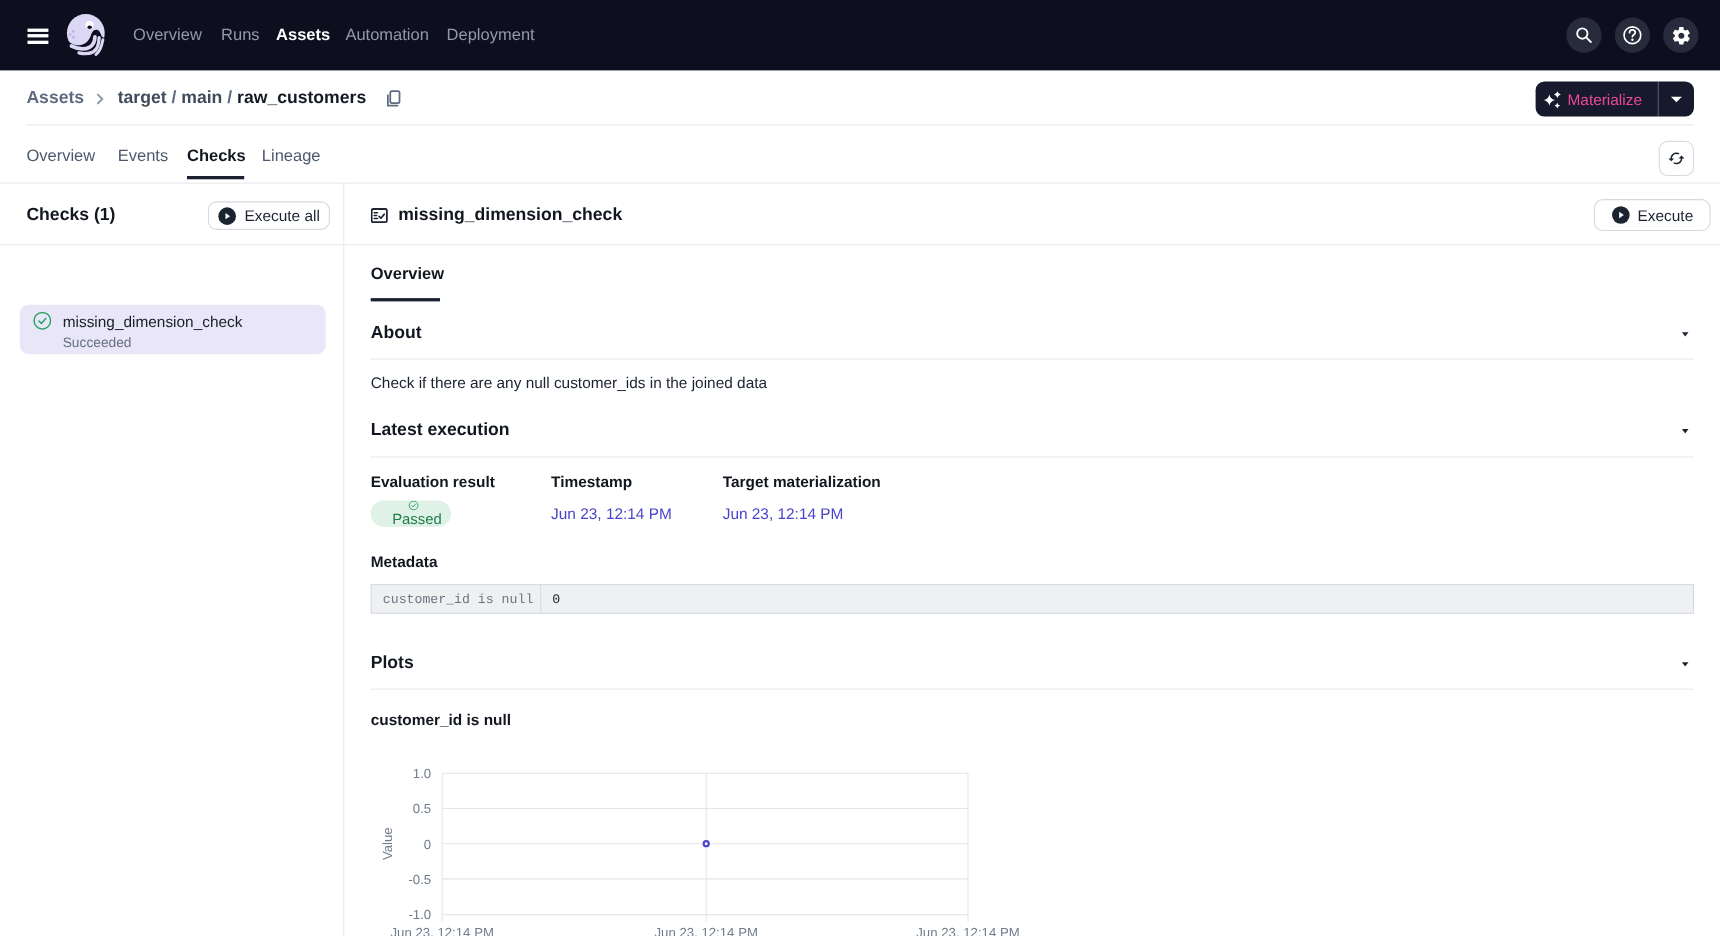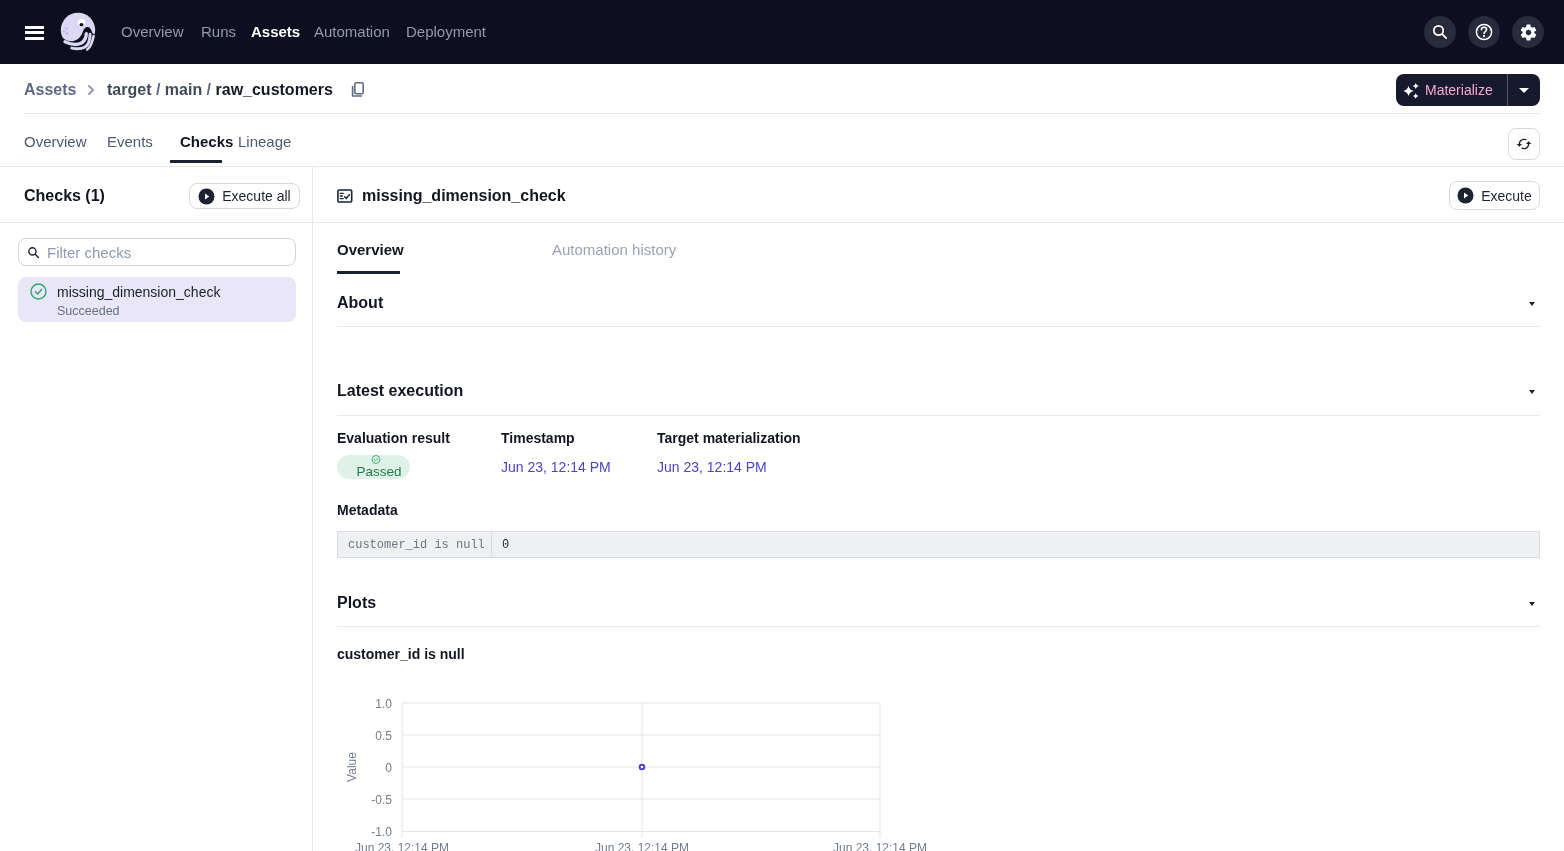--- a/index.html
+++ b/index.html
@@ -11,21 +11,21 @@
 
 #topbar { left:0; top:0; width:1564px; height:64px; background:#0d0f1f; }
 .burger { left:25px; top:25.5px; width:19px; height:15px; }
 .burger div { height:3px; background:#fff; margin-bottom:2.5px; }
 .nav { top:0; height:64px; line-height:64px; font-size:15px; color:#9299ad; }
 .nav.active { color:#fff; font-weight:700; }
 .iconbtn { width:32px; height:32px; border-radius:50%; background:#272b3c; top:16px;
   display:flex; align-items:center; justify-content:center; }
 .crumb { font-size:16px; font-weight:700; }
 #matbtn { left:1396px; top:74px; width:144px; height:32px; background:#161a2c; border-radius:8px;
-  display:flex; align-items:center; color:#f9a8d4; font-size:14px; }
+  display:flex; align-items:center; color:#ec4899; font-size:14px; }
 #matbtn .divider { width:1px; height:32px; background:rgba(255,255,255,0.28); margin-left:auto; }
 .caret { width:0; height:0; border-left:5px solid transparent; border-right:5px solid transparent;
   border-top:5.5px solid #fff; }
 
 .hline { background:#e7e9ec; height:1px; }
 
 
 .atab { top:116px; height:52px; line-height:52px; font-size:15px; color:#4c5a6e; }
 .atab.active { color:#11161f; font-weight:700; }
 #refreshbtn { left:1508px; top:128px; width:32px; height:32px; border:1px solid #d4dae1;
@@ -115,77 +115,70 @@
       <path d="M 12.7 13.3 Q 13.19 15.51 15.399999999999999 16 Q 13.19 16.49 12.7 18.7 Q 12.21 16.49 10.0 16 Q 12.21 15.51 12.7 13.3 Z" fill="#fff"></path>
     </svg>
     <span style="margin-left:2px;">Materialize</span>
     <div class="divider"></div>
     <div class="caret" style="margin:0 11px;"></div>
   </div>
   <div class="abs hline" style="left:24px; top:113px; width:1516px;"></div>
 
   <div class="abs atab" style="left:24px;">Overview</div>
   <div class="abs atab" style="left:107px;">Events</div>
-  <div class="abs atab active" style="left:180px;text-align:center;">Checks</div>
+  <div class="abs atab active" style="left:170px;text-align:center;">Checks</div>
   <div class="abs atab" style="left:238px;">Lineage</div>
   <div class="abs" style="left:170px; top:160px; width:52px; height:3px; background:#1b2330;"></div>
   <div class="abs" id="refreshbtn">
     <svg width="16" height="16" viewBox="0 0 24 24">
         <path fill="#1b2330" d="M19 8l-4 4h3c0 3.31-2.69 6-6 6-1.01 0-1.97-.25-2.8-.7l-1.46 1.46C8.97 19.54 10.43 20 12 20c4.42 0 8-3.58 8-8h3l-4-4zM6 12c0-3.31 2.69-6 6-6 1.01 0 1.97.25 2.8.7l1.46-1.46C15.03 4.46 13.57 4 12 4c-4.42 0-8 3.58-8 8H1l4 4 4-4H6z"></path>
       </svg>
   </div>
   <div class="abs hline" style="left:0px; top:166px; width:1564px;"></div>
 
   <div class="abs" id="vdivider"></div>
   <div class="abs h2" style="left:24px; top:187px;">Checks (1)</div>
   <div class="abs btn" style="left:189px; top:183px; width:111px; height:26px;">
     <svg width="17" height="17" viewBox="0 0 17 17" style="margin-right:7px;">
         <circle cx="8.5" cy="8.5" r="8" fill="#1b2330"></circle>
         <path d="M7 5.6 L11.2 8.5 L7 11.4 Z" fill="#fff"></path>
       </svg>
     Execute all
   </div>
   <div class="abs hline" style="left:0px; top:222px; width:312px;"></div>
-  <div class="abs" id="filter">
-    <svg width="13" height="13" viewBox="0 0 18 18">
-        <circle cx="7.5" cy="7.5" r="5" stroke="#1b2330" stroke-width="1.9" fill="none"></circle>
-        <line x1="11.3" y1="11.3" x2="15.8" y2="15.8" stroke="#1b2330" stroke-width="1.9" stroke-linecap="round"></line>
-      </svg>
-    <span>Filter checks</span>
-  </div>
   <div class="abs" id="selitem"></div>
   <svg class="abs" style="left:30px; top:283px;" width="17" height="17" viewBox="0 0 17 17">
     <circle cx="8.5" cy="8.5" r="7.5" stroke="#2ea56a" stroke-width="1.4" fill="none"></circle>
     <path d="M5.4 8.8 L7.6 11 L11.6 6.5" stroke="#2ea56a" stroke-width="1.4" fill="none" stroke-linecap="round" stroke-linejoin="round"></path>
   </svg>
   <div class="abs" style="left:57px; top:284px; font-size:14px; color:#17202a;">missing_dimension_check</div>
   <div class="abs" style="left:57px; top:304px; font-size:12.5px; color:#67717f;">Succeeded</div>
 
   <svg class="abs" style="left:337px; top:189px;" width="16" height="15" viewBox="0 0 16 15">
     <rect x="0.9" y="1" width="13.8" height="12" rx="1.3" stroke="#1b2330" stroke-width="1.6" fill="none"></rect>
     <path d="M3.2 4.4 h3 M3.2 7 h2.2 M3.2 9.6 h3" stroke="#1b2330" stroke-width="1.4" stroke-linecap="round"></path>
     <path d="M7.6 7.7 L9.3 9.4 L12.3 5.7" stroke="#1b2330" stroke-width="1.5" fill="none" stroke-linecap="round" stroke-linejoin="round"></path>
   </svg>
   <div class="abs h2" style="left:362px; top:187px;">missing_dimension_check</div>
-  <div class="abs btn" style="left:1449px; top:181px; width:91px; height:29px;">
+  <div class="abs btn" style="left:1449px; top:181px; width:106px; height:29px;">
     <svg width="17" height="17" viewBox="0 0 17 17" style="margin-right:7px;">
         <circle cx="8.5" cy="8.5" r="8" fill="#1b2330"></circle>
         <path d="M7 5.6 L11.2 8.5 L7 11.4 Z" fill="#fff"></path>
       </svg>
     Execute
   </div>
   <div class="abs hline" style="left:313px; top:222px; width:1251px;"></div>
 
   <div class="abs mtab" style="left:337px; color:#11161f; font-weight:700;">Overview</div>
-  <div class="abs mtab" style="left:552px; color:#9aa4b2;">Automation history</div>
   <div class="abs" style="left:337px; top:271px; width:63px; height:3px; background:#1b2330;"></div>
 
   <div class="abs h2" style="left:337px; top:294px;">About</div>
   <div class="abs chev" style="left:1529px; top:302px;"></div>
   <div class="abs hline" style="left:337px; top:326px; width:1203px;"></div>
+  <div class="abs" style="left:337px; top:340px; font-size:14px; color:#1b2330;">Check if there are any null customer_ids in the joined data</div>
 
   <div class="abs h2" style="left:337px; top:382px;">Latest execution</div>
   <div class="abs chev" style="left:1529px; top:390px;"></div>
   <div class="abs hline" style="left:337px; top:415px; width:1203px;"></div>
   <div class="abs colhead" style="left:337px;">Evaluation result</div>
   <div class="abs colhead" style="left:501px;">Timestamp</div>
   <div class="abs colhead" style="left:657px;">Target materialization</div>
   <div class="abs badge" style="padding-left:5px;flex-direction:column;">
     <svg width="14" height="14" viewBox="0 0 17 17">
       <circle cx="8.5" cy="8.5" r="7.5" stroke="#28a164" stroke-width="1.6" fill="none"></circle>

